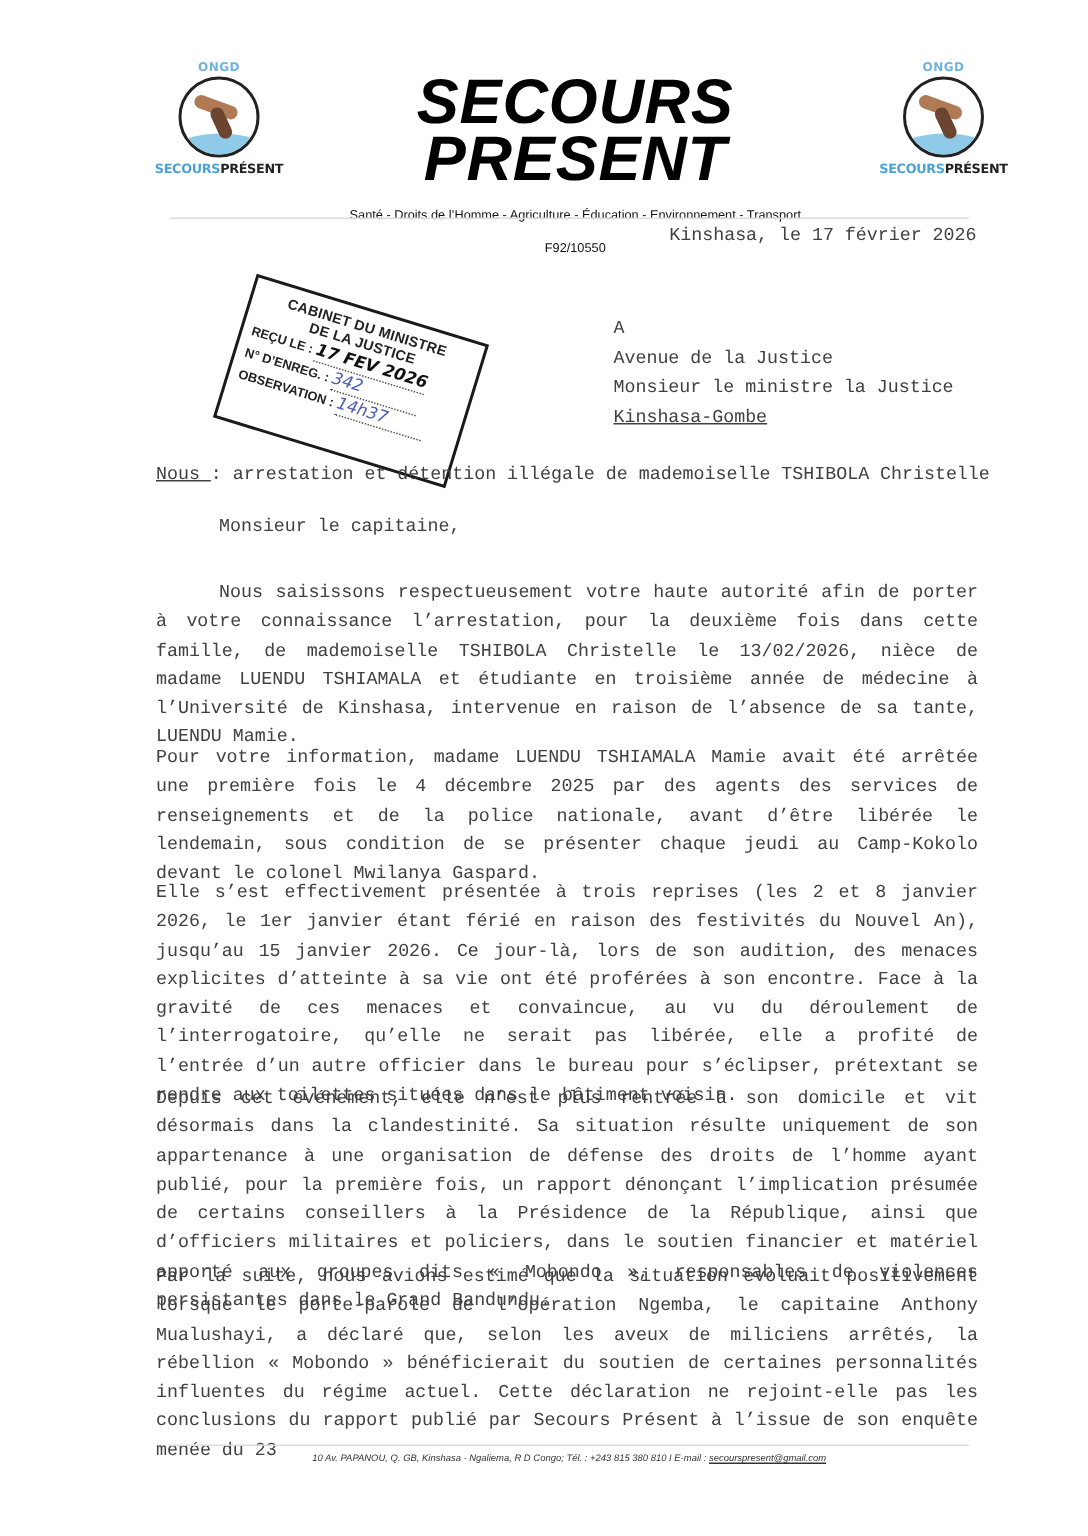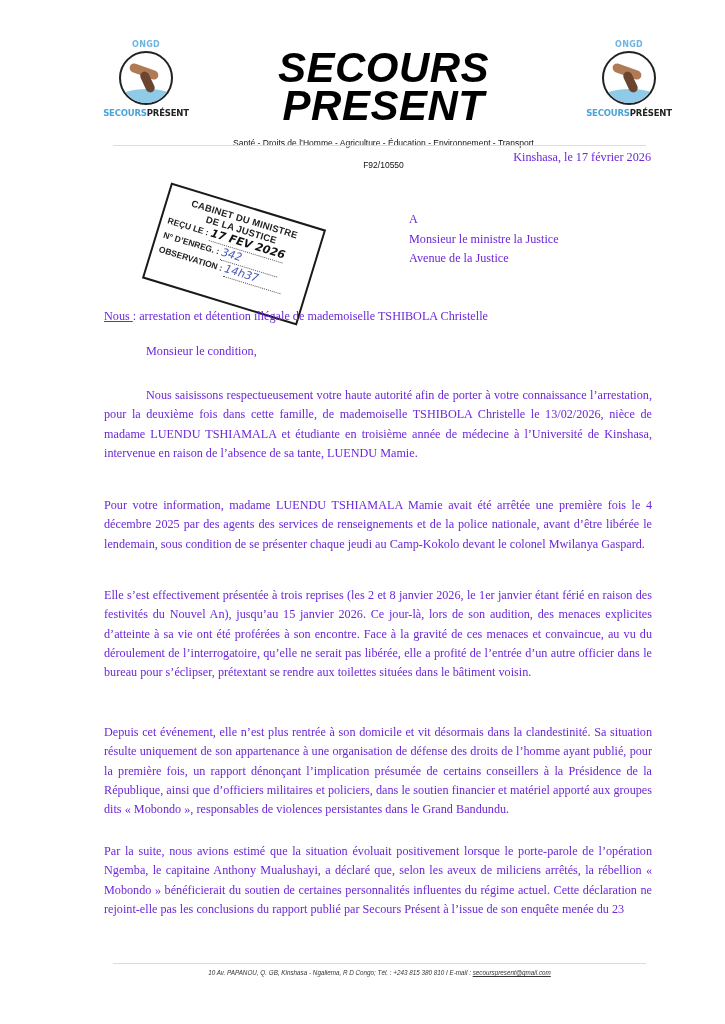--- a/index.html
+++ b/index.html
@@ -22,21 +22,21 @@
 
     .hdr-center { position: absolute; left: 195px; top: 48px; width: 345px; text-align: center; font-family: "Liberation Sans", sans-serif; }
     .hdr-org { font-size: 10.5px; color: #111; }
     .hdr-title { font-size: 42px; font-weight: bold; font-style: italic; letter-spacing: 0.5px; line-height: 38px; margin-top: 1px; color: #000; }
     .hdr-sub { font-size: 8.5px; color: #111; margin-top: 13px; }
     .hdr-reg { font-size: 8.5px; color: #111; margin-top: 12px; }
 
     .rule { position: absolute; left: 97px; width: 533px; height: 1px; background: #dcdcdc; }
 
     
-    .serif { font-family: Liberation Serif, serif; font-size: 12.2px; color: #6d28d9; }
+    .serif { font-family: Liberation Mono, monospace; font-size: 12.2px; color: #404040; }
     .date { position: absolute; right: 90px; top: 150px; }
     .addr { position: absolute; left: 393px; top: 210px; line-height: 19.5px; }
     .addr .u { text-decoration: underline; }
 
     .stamp { position: absolute; left: 137px; top: 204px; width: 158px; height: 96px; border: 2px solid #1a1a1a; transform: rotate(17deg); transform-origin: center; font-family: "Liberation Sans", sans-serif; font-weight: bold; color: #222; background: transparent; }
     .stamp .t1 { text-align: center; font-size: 9.5px; margin-top: 6px; line-height: 11px; letter-spacing: 0.2px; }
     .stamp .row { font-size: 8.5px; margin-left: 6px; line-height: 14px; white-space: nowrap; }
     .stamp .row .val { font-family: "DejaVu Sans", sans-serif; font-style: italic; display: inline-block; min-width: 60px; border-bottom: 1px dotted #555; }
     .stamp .row .v1 { color: #111; font-size: 11px; font-weight: bold; }
     .stamp .row .v2 { color: #4a5bb5; font-size: 11px; font-weight: normal; }
@@ -86,22 +86,23 @@
     </div>
     <div class="brand"><span class="a">SECOURS</span><span class="b">PRÉSENT</span></div>
   </div>
 
   <div class="rule" style="top:145px;"></div>
 
   <div class="date serif">Kinshasa, le 17 février 2026</div>
 
   <div class="addr serif">
     <div>A</div>
+    <div>Avenue de la Justice</div>
     <div>Monsieur le ministre la Justice</div>
-    <div>Avenue de la Justice</div>
+    <div class="u">Kinshasa-Gombe</div>
   </div>
 
   <div class="stamp">
     <div class="t1">
       <div>CABINET DU MINISTRE</div>
       <div>DE LA JUSTICE</div>
     </div>
     <div class="row">
       <span>REÇU LE :</span>
       <span class="val v1">17 FEV 2026</span>
@@ -111,21 +112,21 @@
       <span class="val v2">342</span>
     </div>
     <div class="row">
       <span>OBSERVATION :</span>
       <span class="val v2">14h37</span>
     </div>
   </div>
 
   <div class="objet serif"><span class="u">Nous </span><span>: arrestation et détention illégale de mademoiselle TSHIBOLA Christelle</span></div>
 
-  <div class="salut serif">Monsieur le condition,</div>
+  <div class="salut serif">Monsieur le capitaine,</div>
 
   <div class="para indent serif p1">Nous saisissons respectueusement votre haute autorité afin de porter à votre connaissance l’arrestation, pour la deuxième fois dans cette famille, de mademoiselle TSHIBOLA Christelle le 13/02/2026, nièce de madame LUENDU TSHIAMALA et étudiante en troisième année de médecine à l’Université de Kinshasa, intervenue en raison de l’absence de sa tante, LUENDU Mamie.</div>
   <div class="para serif p2">Pour votre information, madame LUENDU TSHIAMALA Mamie avait été arrêtée une première fois le 4 décembre 2025 par des agents des services de renseignements et de la police nationale, avant d’être libérée le lendemain, sous condition de se présenter chaque jeudi au Camp-Kokolo devant le colonel Mwilanya Gaspard.</div>
   <div class="para serif p3">Elle s’est effectivement présentée à trois reprises (les 2 et 8 janvier 2026, le 1er janvier étant férié en raison des festivités du Nouvel An), jusqu’au 15 janvier 2026. Ce jour-là, lors de son audition, des menaces explicites d’atteinte à sa vie ont été proférées à son encontre. Face à la gravité de ces menaces et convaincue, au vu du déroulement de l’interrogatoire, qu’elle ne serait pas libérée, elle a profité de l’entrée d’un autre officier dans le bureau pour s’éclipser, prétextant se rendre aux toilettes situées dans le bâtiment voisin.</div>
   <div class="para serif p4">Depuis cet événement, elle n’est plus rentrée à son domicile et vit désormais dans la clandestinité. Sa situation résulte uniquement de son appartenance à une organisation de défense des droits de l’homme ayant publié, pour la première fois, un rapport dénonçant l’implication présumée de certains conseillers à la Présidence de la République, ainsi que d’officiers militaires et policiers, dans le soutien financier et matériel apporté aux groupes dits « Mobondo », responsables de violences persistantes dans le Grand Bandundu.</div>
   <div class="para serif p5">Par la suite, nous avions estimé que la situation évoluait positivement lorsque le porte-parole de l’opération Ngemba, le capitaine Anthony Mualushayi, a déclaré que, selon les aveux de miliciens arrêtés, la rébellion « Mobondo » bénéficierait du soutien de certaines personnalités influentes du régime actuel. Cette déclaration ne rejoint-elle pas les conclusions du rapport publié par Secours Présent à l’issue de son enquête menée du 23</div>
 
   <div class="rule" style="top:963px;"></div>
 
   <div class="footer"><span>10 Av. PAPANOU, Q. GB, Kinshasa - Ngaliema, R D Congo; Tél. : +243 815 380 810 I E-mail : </span><span class="mail">secourspresent@gmail.com</span></div>

